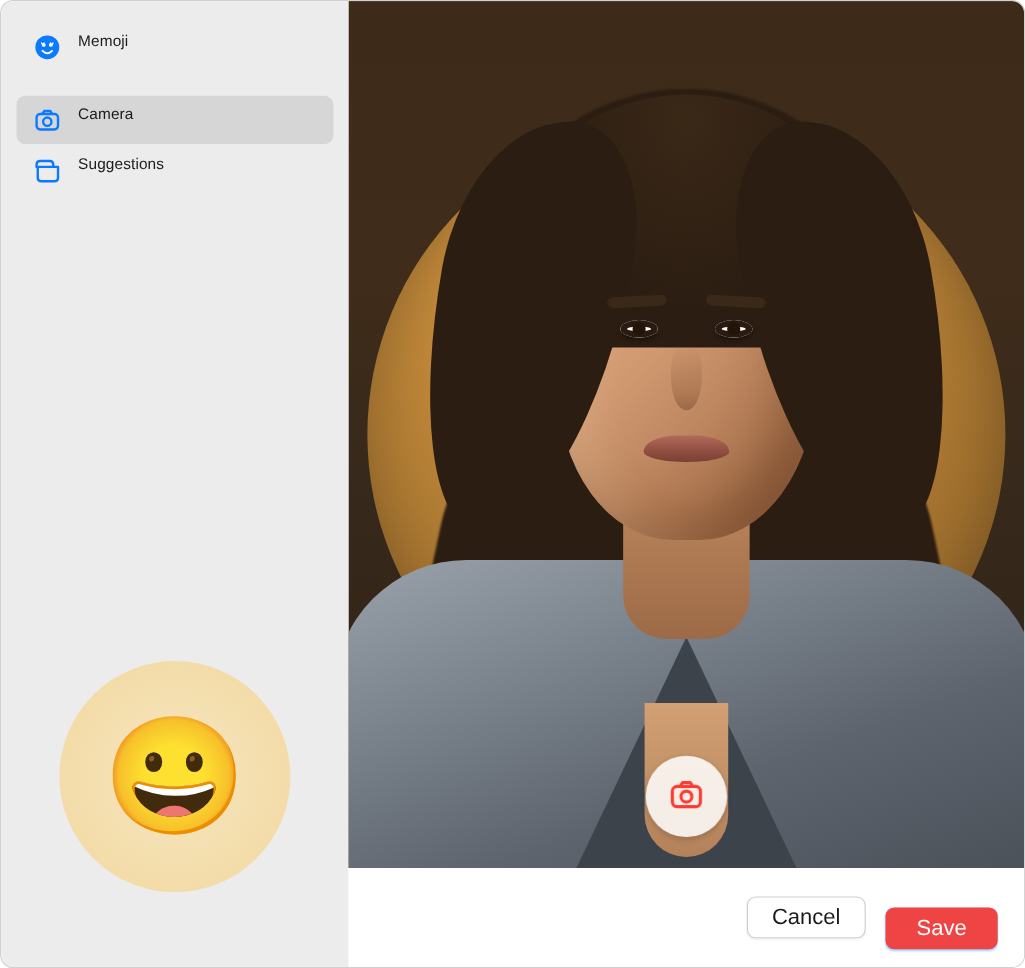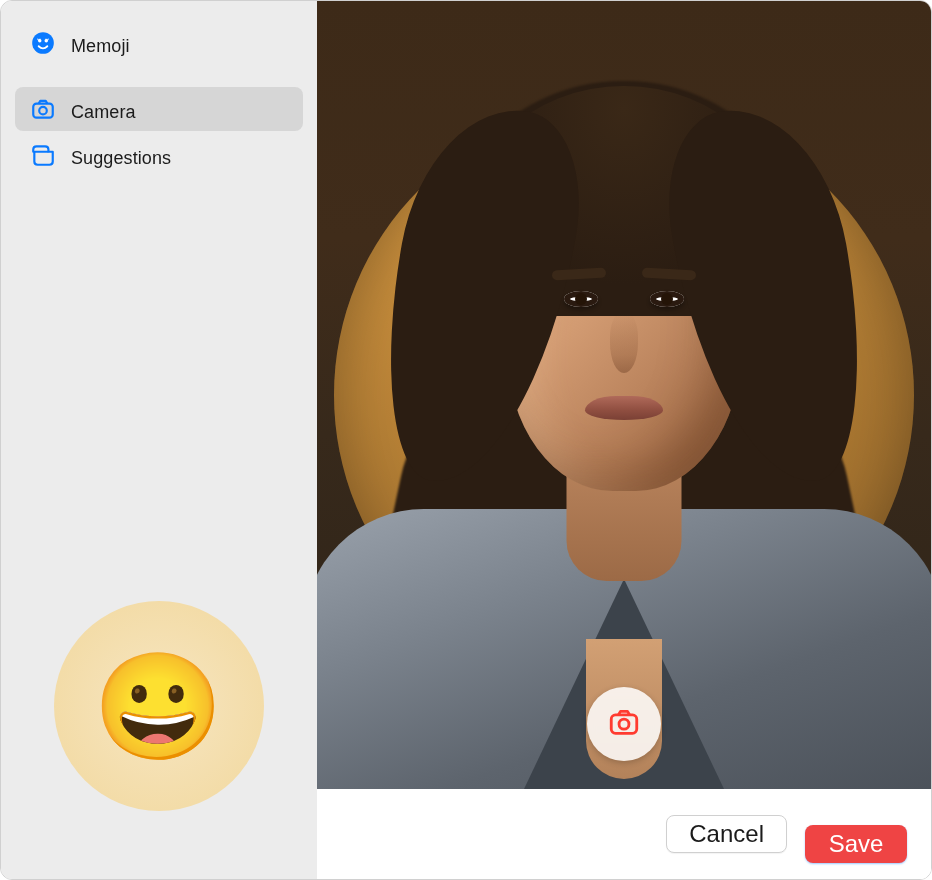--- a/index.html
+++ b/index.html
@@ -25,26 +25,26 @@
       flex-direction: column;
       padding: 20px 14px 28px 14px;
     }
     .sidebar-list {
       display: flex;
       flex-direction: column;
       gap: 2px;
     }
     .sidebar-item {
       display: flex;
-      align-items: flex-end;
+      align-items: flex-start;
       gap: 14px;
       padding: 8px 14px 8px 14px;
       border-radius: 8px;
       cursor: pointer;
-      font-size: 18px;
+      font-size: 14px;
       color: #1b1b1b;
       position: relative;
     }
     .sidebar-item.selected {
       background: #d6d6d6;
       margin-top: 20px;
     }
     .sidebar-item.has-disclosure {
       padding-left: 14px;
     }
@@ -271,21 +271,21 @@
       align-items: center;
       justify-content: flex-end;
       gap: 18px;
       padding: 0 24px;
       background: #ffffff;
     }
     .btn {
       height: 38px;
       padding: 0 22px;
       border-radius: 8px;
-      font-size: 24px;
+      font-size: 20px;
       cursor: pointer;
       display: flex;
       align-items: center;
       justify-content: center;
       border: none;
     }
     .btn-cancel {
       background: #ffffff;
       border: 1px solid #d0d0d0;
       color: #1b1b1b;

